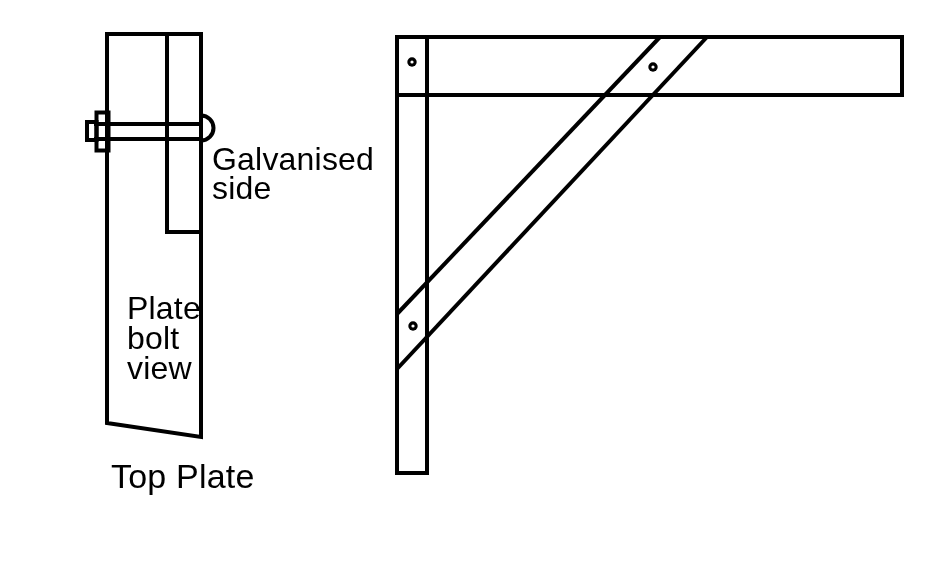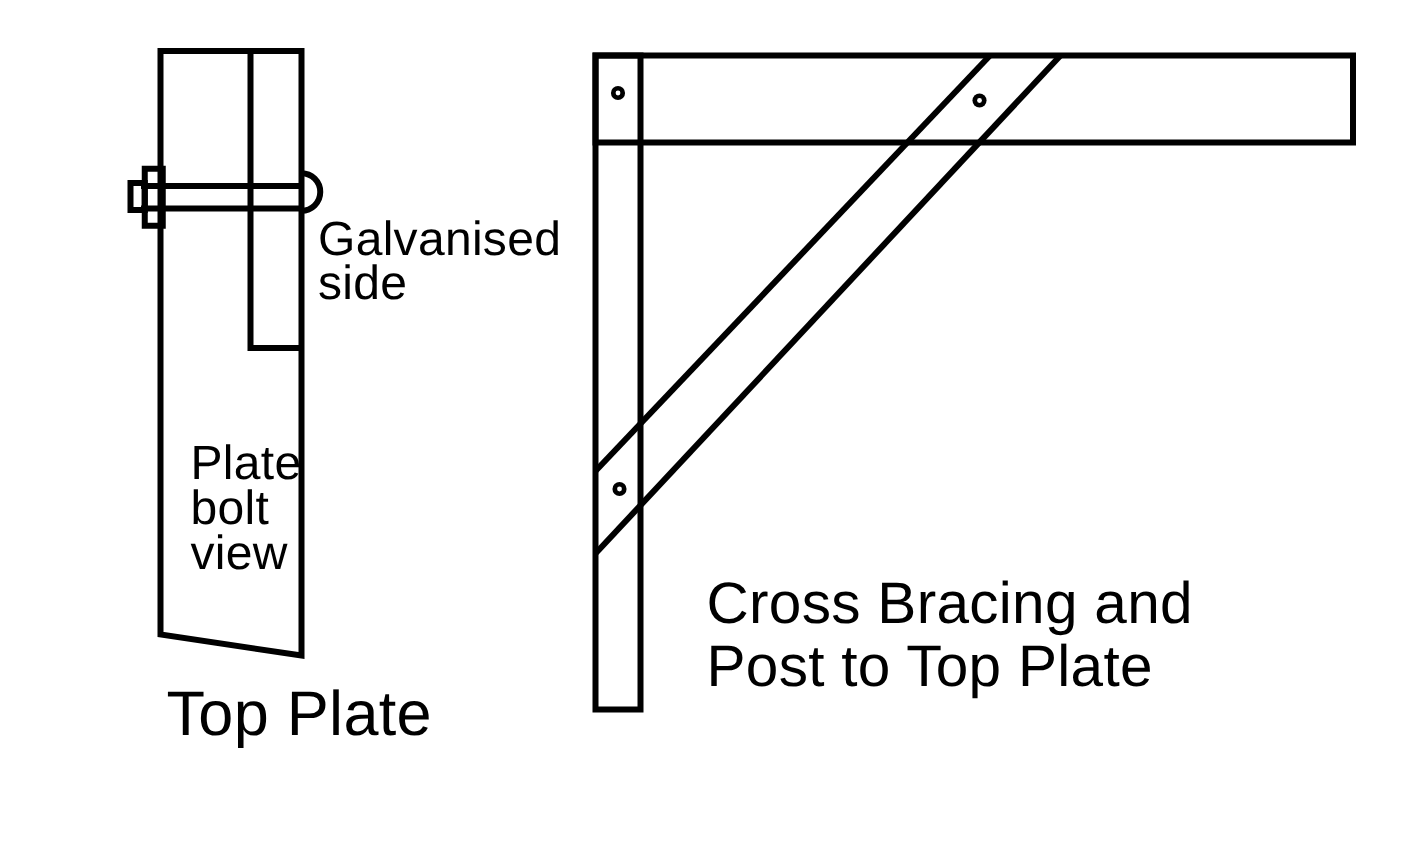--- a/index.html
+++ b/index.html
@@ -24,21 +24,21 @@
   }
   .label{
     position:absolute;
     white-space:nowrap;
     color:var(--ink);
     letter-spacing:0.2px;
   }
   .label div{white-space:nowrap;}
   #galvanised-bolt-label{left:212px;top:145px;font-size:32px;line-height:29px;}
   #post-side-view-label{left:127px;top:293px;font-size:32px;line-height:30px;}
-  #top-plate-caption{left:111px;top:459px;font-size:42px;line-height:34px;}
+  #top-plate-caption{left:111px;top:459px;font-size:34px;line-height:34px;}
   #cross-bracing-caption{left:471px;top:382px;font-size:39px;line-height:42px;}
 </style>
 </head>
 <body>
 
 <div id="canvas">
 
   <svg id="lineart" viewBox="0 0 940 563" xmlns="http://www.w3.org/2000/svg">
 
     <g>
@@ -88,18 +88,14 @@
   <div class="label" id="post-side-view-label">
     <div>Plate</div>
     <div>bolt</div>
     <div>view</div>
   </div>
 
   <div class="label" id="top-plate-caption">
     <div>Top Plate</div>
   </div>
 
-  <div class="label" id="cross-bracing-caption">
-    <div>Cross Bracing and</div>
-    <div>Post to Top Plate</div>
-  </div>
 
 </div>
 
 </body></html>

